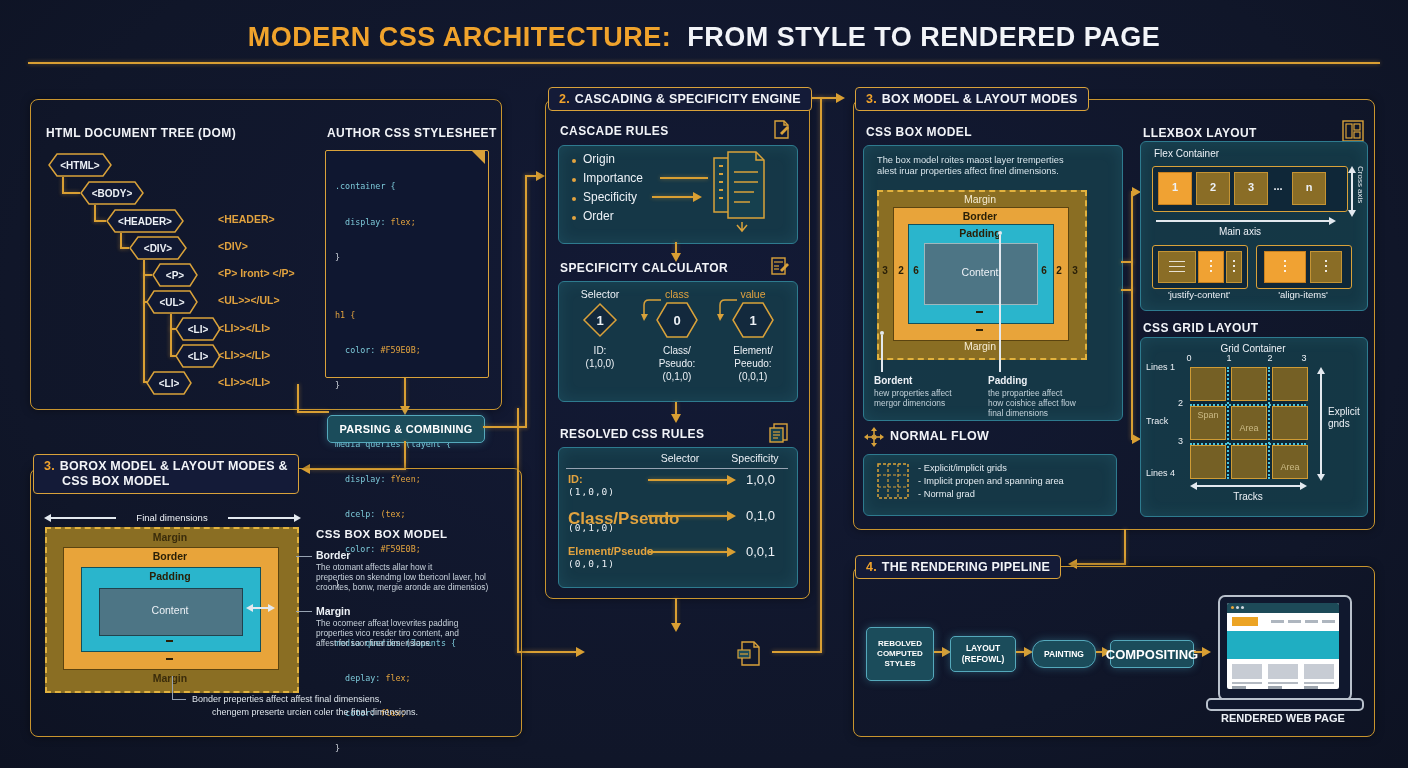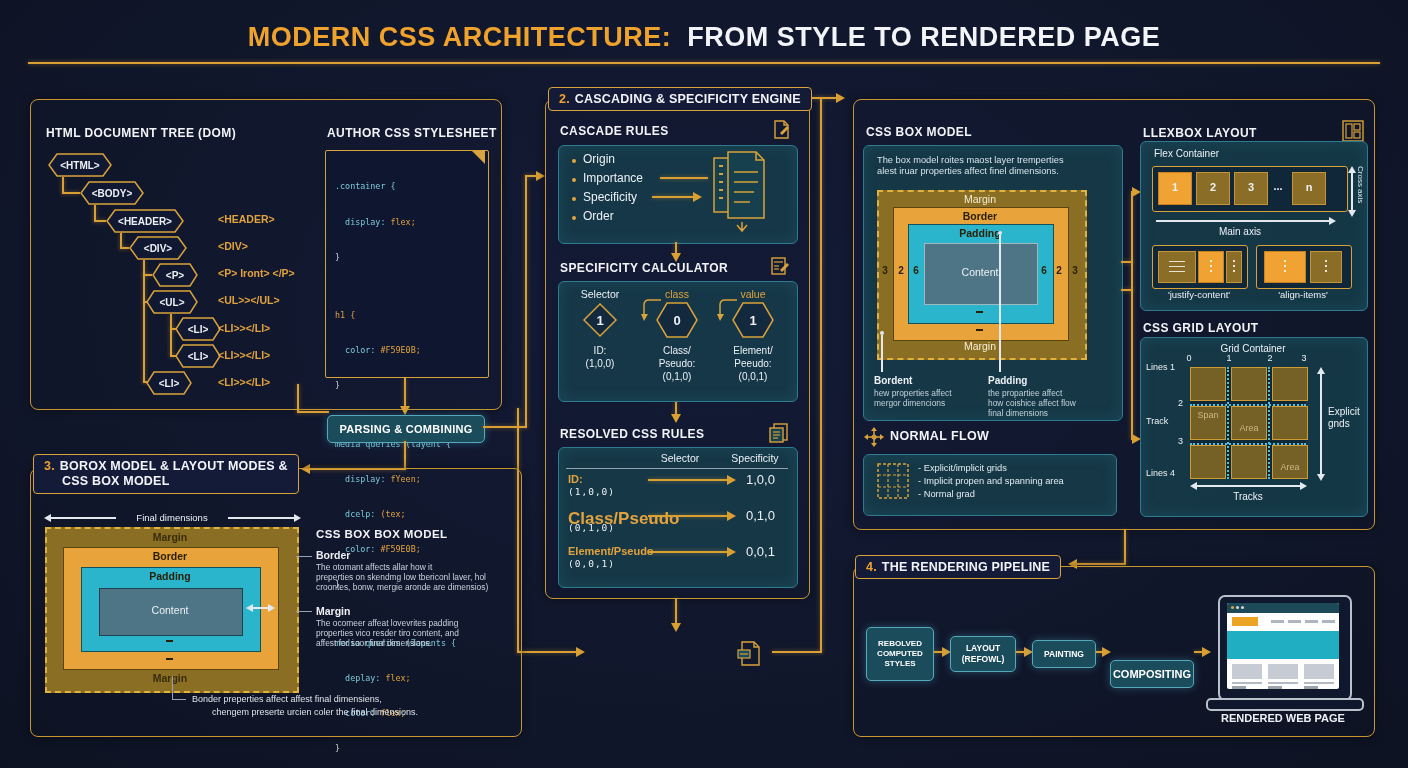--- a/index.html
+++ b/index.html
@@ -294,20 +294,23 @@
       <rect x="2" y="10" width="12" height="8" fill="#1B4C5B" stroke="#D9A23A" stroke-width="1.2"></rect>
       <line x1="4" y1="14" x2="12" y2="14" stroke="#D9A23A" stroke-width="1.2"></line>
     </svg>
 
   <div class="hl" style="left:772px;top:651px;width:50px;"></div>
   <div class="vl" style="left:820px;top:97px;height:556px;"></div>
   <div class="hl" style="left:806px;top:97px;width:31px;"></div>
   <div class="ar" style="left:836px;top:93px;"></div>
 
   <div class="panel" style="left:853px;top:99px;width:520px;height:429px;"></div>
+  <div class="phead" style="left:855px;top:87px;">
+    <span class="n">3.</span><span>BOX MODEL &amp; LAYOUT MODES</span>
+  </div>
 
   <div class="shead" style="left:866px;top:125px;">CSS BOX MODEL</div>
   <div class="tbox" style="left:863px;top:145px;width:258px;height:274px;"></div>
   <div class="t" style="left:877px;top:155px;font-size:9.3px;color:#D7E4EA;">The box model roites maost layer tremperties</div>
   <div class="t" style="left:877px;top:166px;font-size:9.3px;color:#D7E4EA;">alest iruar properties affect finel dimensions.</div>
 
   <div class="abs" style="left:877px;top:190px;width:206px;height:166px;background:#8A6E23;border:2px dashed #E2B23E;"></div>
   <div class="t" style="left:877px;top:193px;width:206px;text-align:center;font-size:10.5px;color:#F5ECD3;">Margin</div>
   <div class="abs" style="left:893px;top:207px;width:174px;height:132px;background:#E8A43A;border:1px solid #5b4410;"></div>
   <div class="t darklab" style="left:893px;top:210px;width:174px;text-align:center;font-size:10.5px;">Border</div>
@@ -470,26 +473,26 @@
       <div>STYLES</div>
   </div>
   <div class="hl" style="left:934px;top:651px;width:10px;"></div>
   <div class="ar" style="left:942px;top:647px;"></div>
   <div class="btn" style="left:950px;top:636px;width:64px;height:34px;font-size:8.5px;line-height:11px;flex-direction:column;">
     <div>LAYOUT</div>
       <div>(REFOWL)</div>
   </div>
   <div class="hl" style="left:1016px;top:651px;width:10px;"></div>
   <div class="ar" style="left:1024px;top:647px;"></div>
-  <div class="btn" style="left:1032px;top:640px;width:62px;height:26px;font-size:8.5px;">
+  <div class="btn" style="left:1032px;top:640px;width:62px;height:26px;font-size:8.5px;border-radius:12px;">
     <span>PAINTING</span>
   </div>
   <div class="hl" style="left:1096px;top:651px;width:8px;"></div>
   <div class="ar" style="left:1102px;top:647px;"></div>
-  <div class="btn" style="left:1110px;top:640px;width:82px;height:26px;font-size:11px;margin-top:20px;">
+  <div class="btn" style="left:1110px;top:640px;width:82px;height:26px;font-size:13px;">
     <span>COMPOSITING</span>
   </div>
   <div class="hl" style="left:1194px;top:651px;width:10px;"></div>
   <div class="ar" style="left:1202px;top:647px;"></div>
 
   <div class="abs" style="left:1218px;top:595px;width:130px;height:102px;border:2.5px solid #B9C1CC;border-radius:7px;background:#10182E;"></div>
   <div class="abs" style="left:1227px;top:603px;width:112px;height:86px;background:#FFFFFF;border-radius:2px;overflow:hidden;">
     <div class="abs" style="left:0;top:0;width:112px;height:10px;background:#1D4A58;"></div>
     <div class="abs" style="left:4px;top:3px;width:3px;height:3px;border-radius:50%;background:#E8A43A;"></div>
     <div class="abs" style="left:9px;top:3px;width:3px;height:3px;border-radius:50%;background:#CFD6DD;"></div>

